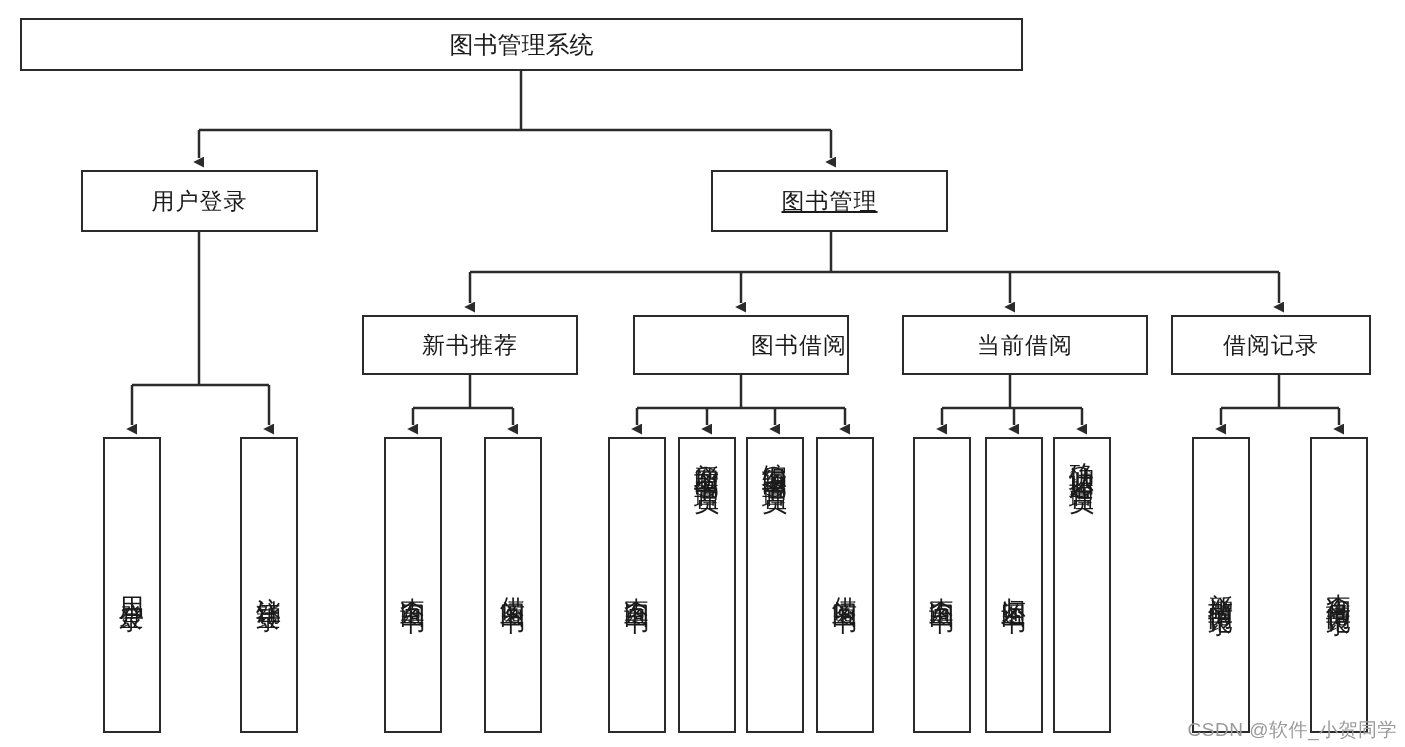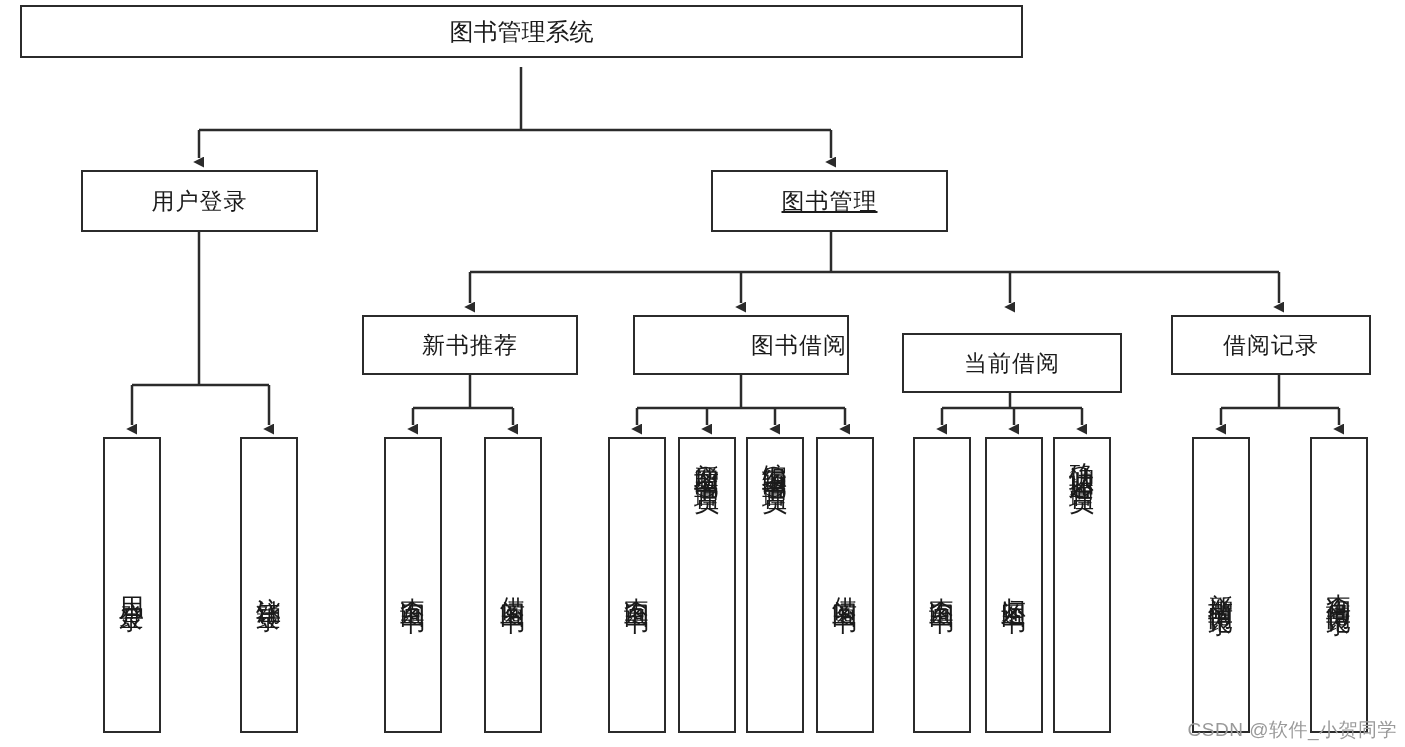--- a/index.html
+++ b/index.html
@@ -126,38 +126,38 @@
       <path d="M1014,408 L1014,425" marker-end="url(#arw)"></path>
       <path d="M1082,408 L1082,425" marker-end="url(#arw)"></path>
 
       <path d="M1279,375 L1279,408"></path>
       <path d="M1221,408 L1339,408"></path>
       <path d="M1221,408 L1221,425" marker-end="url(#arw)"></path>
       <path d="M1339,408 L1339,425" marker-end="url(#arw)"></path>
     </g>
   </svg>
 
-  <div class="node root" style="left: 20px; top: 5px; width: 1003px; height: 53px;">
+  <div class="node root" style="left: 20px; top: 18px; width: 1003px; height: 53px;">
     <span>图书管理系统</span>
   </div>
 
   <div class="node horiz" style="left: 81px; top: 170px; width: 237px; height: 62px;">
     <span>用户登录</span>
   </div>
   <div class="node horiz" style="left: 711px; top: 170px; width: 237px; height: 62px; text-decoration: underline;">
     <span>图书管理</span>
   </div>
 
   <div class="node horiz" style="left: 362px; top: 315px; width: 216px; height: 60px;">
     <span>新书推荐</span>
   </div>
   <div class="node horiz" style="left: 633px; top: 315px; width: 216px; height: 60px; justify-content: flex-end;">
     <span>图书借阅</span>
   </div>
-  <div class="node horiz" style="left: 902px; top: 333px; width: 220px; height: 60px;">
+  <div class="node horiz" style="left: 902px; top: 315px; width: 246px; height: 60px;">
     <span>当前借阅</span>
   </div>
   <div class="node horiz" style="left: 1171px; top: 315px; width: 200px; height: 60px;">
     <span>借阅记录</span>
   </div>
 
   <div class="leaf center" style="left: 103px; top: 437px; width: 58px; height: 296px;">
     <span class="vtext">用户登录</span>
   </div>
   <div class="leaf center" style="left: 240px; top: 437px; width: 58px; height: 296px;">

